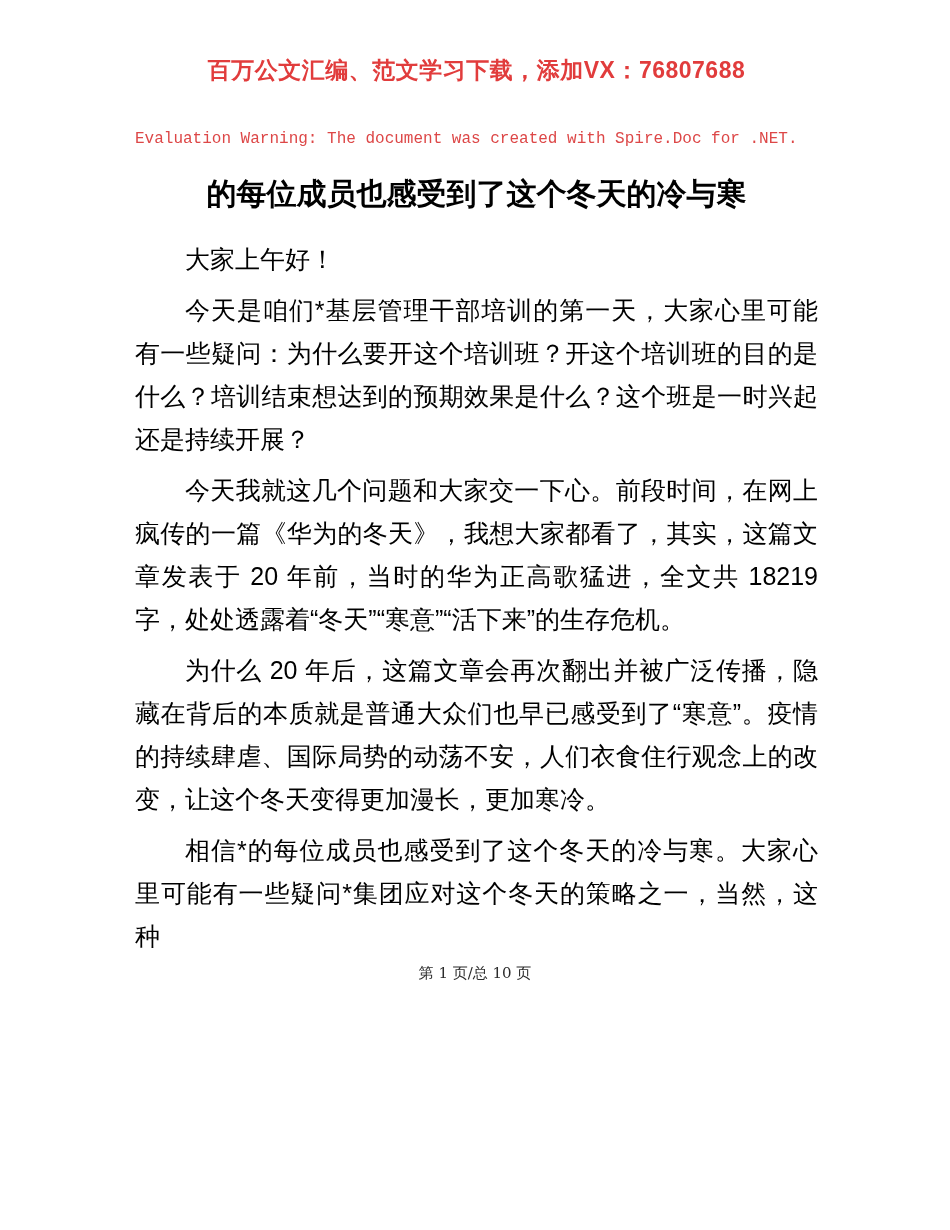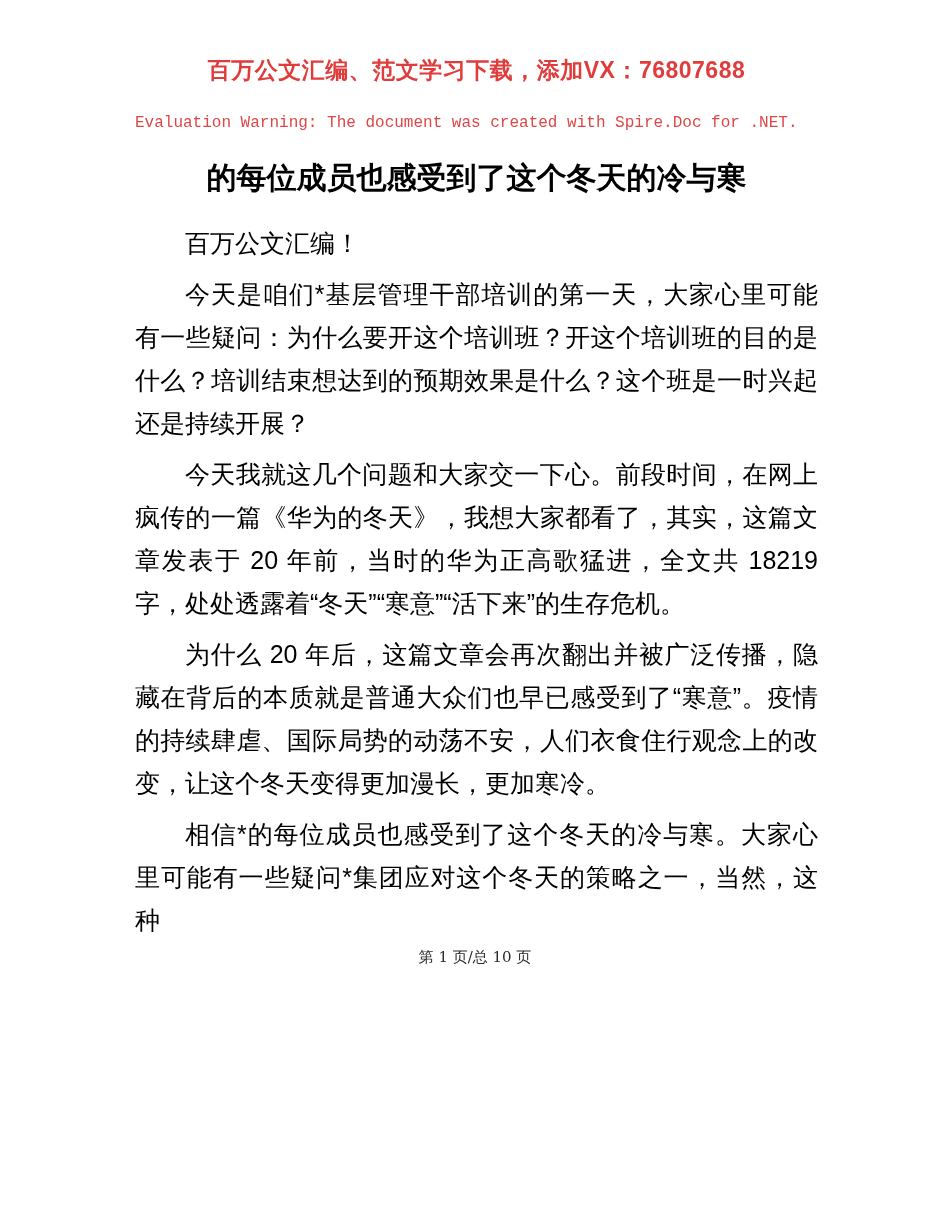--- a/index.html
+++ b/index.html
@@ -25,21 +25,21 @@
   .promo-header{
     padding-top:55px;
     text-align:center;
     color:var(--promo-red);
     font-size:23px;
     font-weight:bold;
     line-height:30px;
     letter-spacing:0.5px;
   }
   .eval-warning{
-    margin-top:26px;
+    margin-top:42px;
     font-family:"Liberation Mono","DejaVu Sans Mono",monospace;
     font-size:16px;
     line-height:25px;
     color:var(--warning-red);
     white-space:nowrap;
   }
   .doc-title{
     margin-top:21px;
     text-align:center;
     font-size:30px;
@@ -54,41 +54,41 @@
     margin:0 0 8px 0;
     font-size:25px;
     line-height:43px;
     color:var(--text-black);
     text-indent:2em;
     text-align:justify;
   }
   .page-footer{
     position:absolute;
     left:0;right:0;
-    bottom:76px;
+    bottom:60px;
     text-align:center;
     font-family:"DejaVu Serif","Liberation Serif",serif;
     font-size:15px;
     line-height:18px;
     color:var(--footer-gray);
   }
 </style>
 </head>
 <body>
 
 <div class="page">
 
   <div class="promo-header">百万公文汇编、范文学习下载，添加VX：76807688</div>
 
   <div class="eval-warning">Evaluation Warning: The document was created with Spire.Doc for .NET.</div>
 
   <h1 class="doc-title">的每位成员也感受到了这个冬天的冷与寒</h1>
 
   <div class="body-text">
-    <p>百万公文汇编！</p>
+    <p>大家上午好！</p>
     <p>今天是咱们*基层管理干部培训的第一天，大家心里可能有一些疑问：为什么要开这个培训班？开这个培训班的目的是什么？培训结束想达到的预期效果是什么？这个班是一时兴起还是持续开展？</p>
     <p>今天我就这几个问题和大家交一下心。前段时间，在网上疯传的一篇《华为的冬天》，我想大家都看了，其实，这篇文章发表于 20 年前，当时的华为正高歌猛进，全文共 18219 字，处处透露着“冬天”“寒意”“活下来”的生存危机。</p>
     <p>为什么 20 年后，这篇文章会再次翻出并被广泛传播，隐藏在背后的本质就是普通大众们也早已感受到了“寒意”。疫情的持续肆虐、国际局势的动荡不安，人们衣食住行观念上的改变，让这个冬天变得更加漫长，更加寒冷。</p>
     <p>相信*的每位成员也感受到了这个冬天的冷与寒。大家心里可能有一些疑问*集团应对这个冬天的策略之一，当然，这种</p>
   </div>
 
   <div class="page-footer">第 1 页/总 10 页</div>
 
 </div>
 

